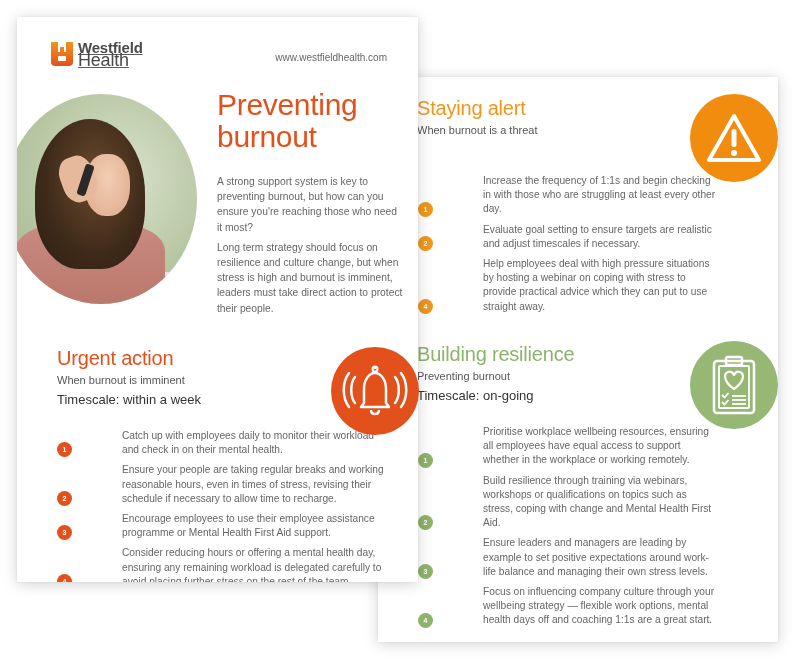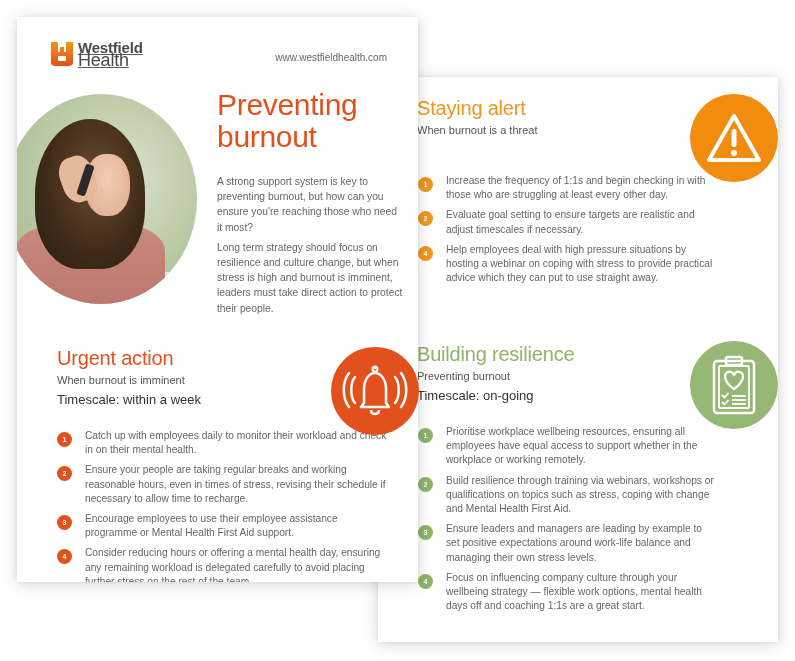--- a/index.html
+++ b/index.html
@@ -45,21 +45,21 @@
   .intro { position: absolute; left: 200px; top: 157px; width: 186px; font-size: 10.3px; line-height: 15.2px; color: #666; }
   .intro p { margin-bottom: 5px; }
 
   .section-title { font-size: 20px; line-height: 22px; letter-spacing: -0.2px; }
   .section-sub { font-size: 11px; line-height: 17px; color: #555; margin-top: 3px; }
   .section-time { font-size: 13px; line-height: 17px; color: #333; margin-top: 2px; }
 
   .urgent-head { position: absolute; left: 40px; top: 330px; }
   .urgent-head .section-title { color: #e2501c; }
   .list { position: absolute; }
-  .list-item { display: flex; align-items: flex-start; margin-bottom: 6px; }
+  .list-item { display: flex; align-items: flex-end; margin-bottom: 6px; gap: 37px; }
   .badge {
     flex: 0 0 15px; width: 15px; height: 15px; border-radius: 50%; color: #fff;
     font-size: 7px; font-weight: bold; display: flex; align-items: center; justify-content: center;
     margin-top: 3px; margin-right: 13px;
   }
   .list-text { font-size: 10.2px; line-height: 14.2px; color: #666; }
   .urgent-list { left: 40px; top: 412px; width: 330px; }
   .urgent-list .badge { background: #e2501c; }
 
   .icon-circle { position: absolute; width: 88px; height: 88px; border-radius: 50%; display: flex; align-items: center; justify-content: center; }

